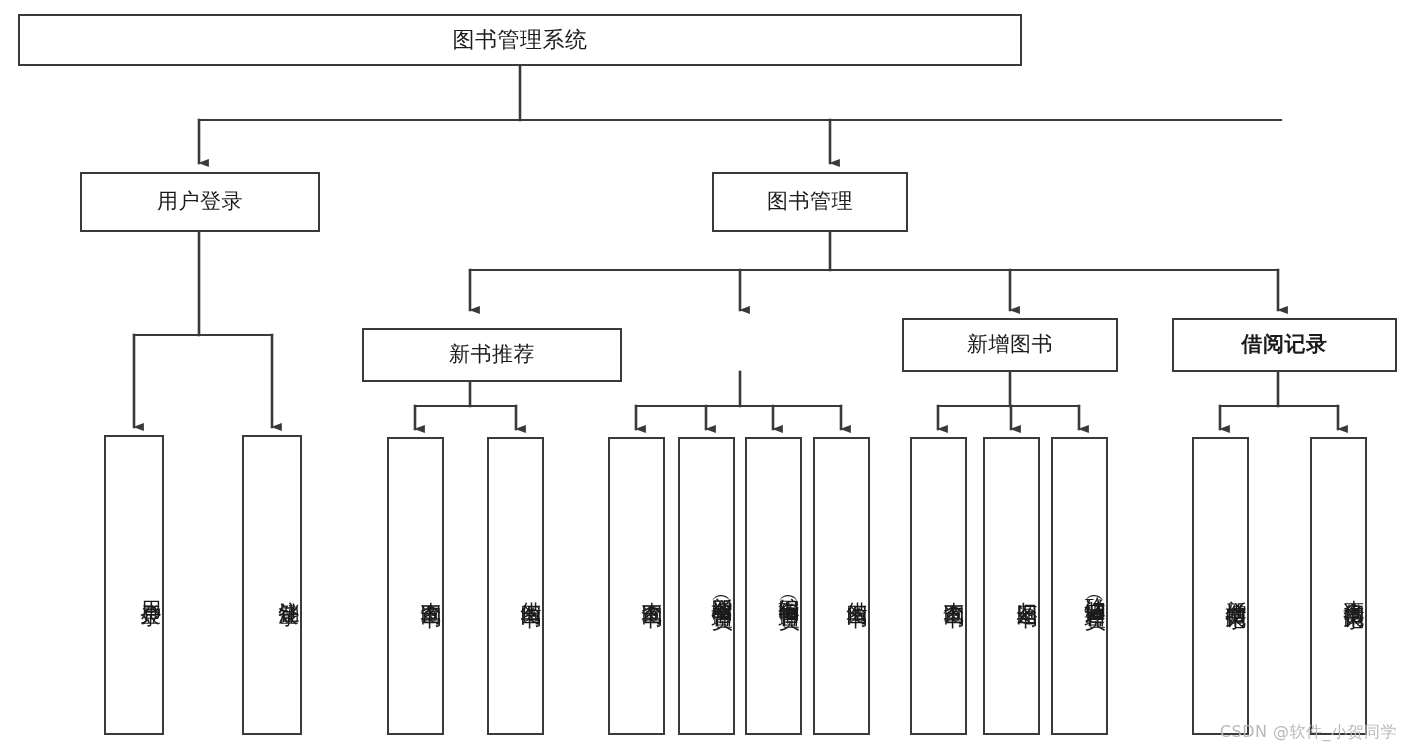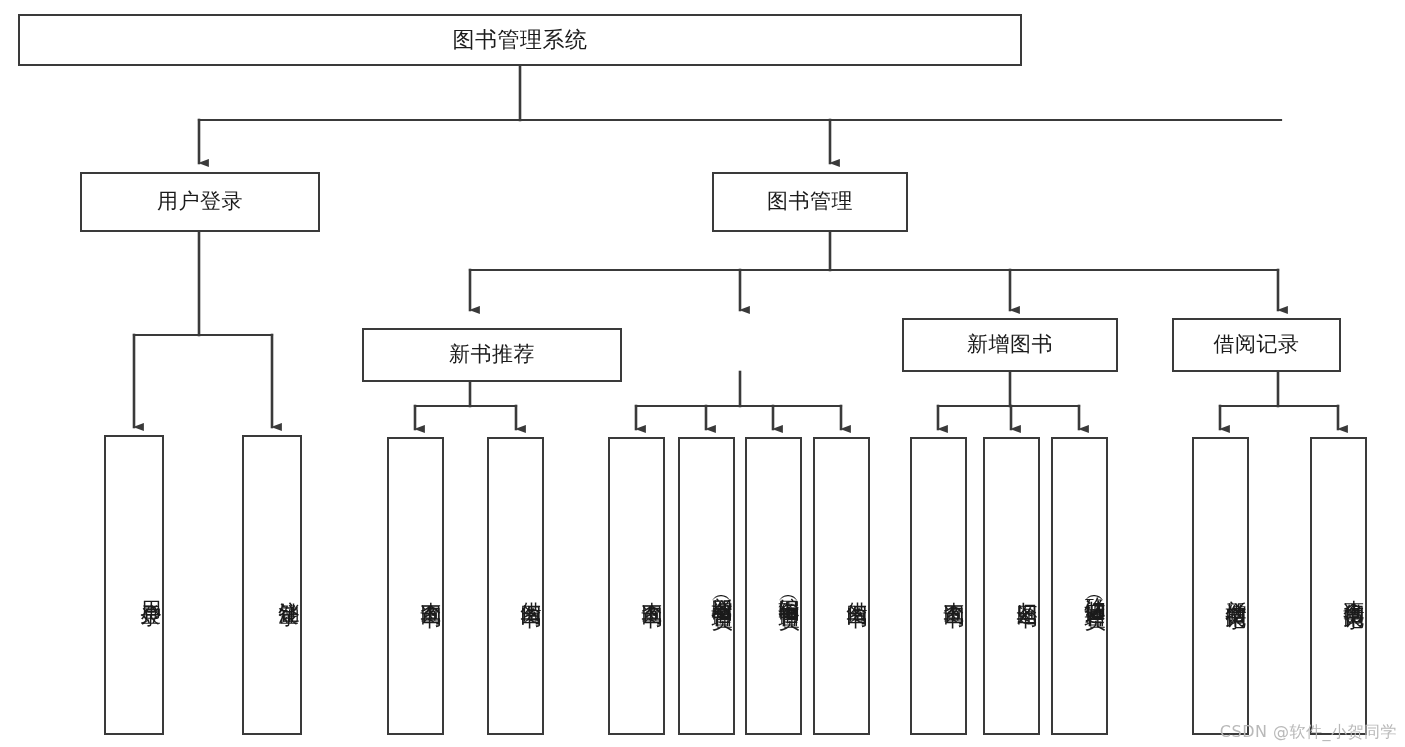--- a/index.html
+++ b/index.html
@@ -133,21 +133,21 @@
   <div class="node horiz" style="left:712px; top:172px; width:196px; height:60px;">
     <span>图书管理</span>
   </div>
 
   <div class="node horiz" style="left:362px; top:328px; width:260px; height:54px;">
     <span>新书推荐</span>
   </div>
   <div class="node horiz" style="left:902px; top:318px; width:216px; height:54px;">
     <span>新增图书</span>
   </div>
-  <div class="node horiz" style="left:1172px; top:318px; width:169px; height:54px;">
+  <div class="node horiz" style="left:1172px; top:318px; width:225px; height:54px;font-weight:bold;">
     <span>借阅记录</span>
   </div>
 
   <div class="node vert" style="left:104px; top:435px; width:60px; height:300px;">
     <span class="vtext">用户登录</span>
   </div>
   <div class="node vert" style="left:242px; top:435px; width:60px; height:300px;">
     <span class="vtext">注销登录</span>
   </div>
 

